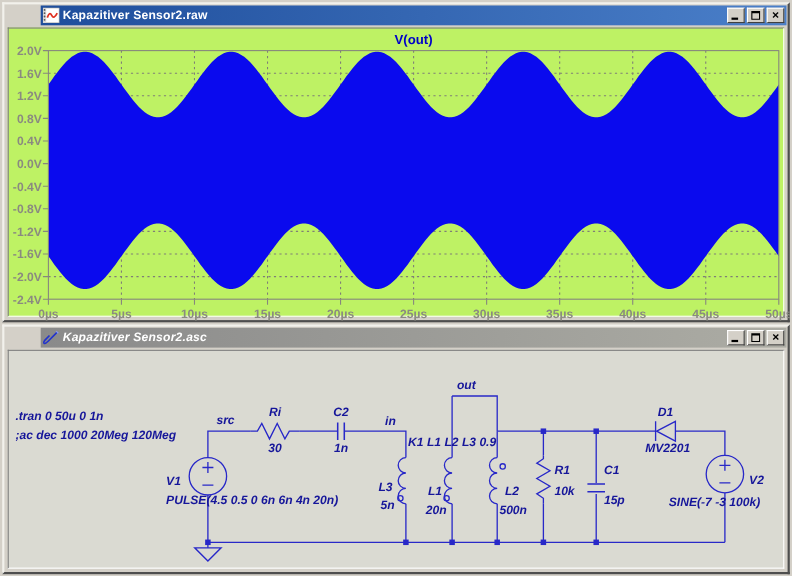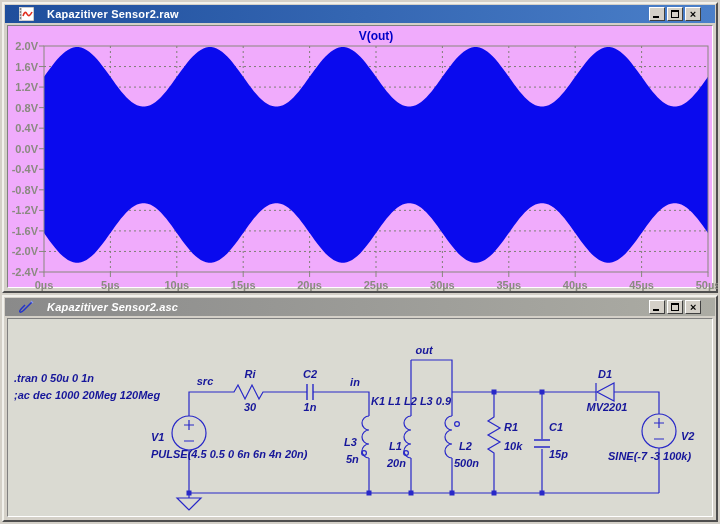--- a/index.html
+++ b/index.html
@@ -1,39 +1,39 @@
 <!DOCTYPE html>
 <html><head>
 <meta charset="utf-8">
 <style>
   * { margin:0; padding:0; box-sizing:border-box; }
   html,body { width:720px; height:524px; overflow:hidden; }
   body { background:#D4D0C8; font-family:"Liberation Sans", sans-serif; position:relative; }
 
   .win { position:absolute; background:#D4D0C8;
          border:2px solid; border-color:#F2F1EC #4E4E4E #4E4E4E #F2F1EC; padding:1px; }
-  .titlebar { height:18px; display:flex; align-items:center; padding:0 14px; gap:13px; }
+  .titlebar { height:18px; display:flex; align-items:center; padding:0 2px; gap:3px;margin-left:32px; }
   .titlebar.active   { background:linear-gradient(to right,#1F4E9C,#4A7FC9); }
   .titlebar.inactive { background:linear-gradient(to right,#8A8A8A,#ACACA4); }
   .title-text { color:#FFFFFF; font-size:11px; font-weight:bold; white-space:nowrap;
                 flex:1; letter-spacing:0.2px; }
   .win-icon { width:15px; height:14px; display:inline-block; }
   .winbtns { display:flex; gap:2px; }
   .wbtn { width:16px; height:14px; background:#D4D0C8; position:relative;
           border:1px solid; border-color:#FFFFFF #404040 #404040 #FFFFFF;
           font-size:10px; font-weight:bold; color:#000;
           display:flex; align-items:flex-end; justify-content:center; line-height:10px; }
   .wbtn .minbar { position:absolute; left:3px; bottom:2px; width:6px; height:2px; background:#000; }
   .wbtn .maxbox { position:absolute; left:3px; top:2px; width:8px; height:8px;
                   border:1px solid #000; border-top-width:2px; }
   .wbtn.close { align-items:center; font-size:11px; line-height:12px; }
 
   .client { position:absolute; left:3px; right:3px; bottom:3px; top:21px;
             border:1px solid; border-color:#808080 #FFFFFF #FFFFFF #808080; }
-  .plot-client { background:#f0abfc; }
+  .plot-client { background:#bef264; }
   .sch-client  { background:#DADAD2; }
   svg { display:block; }
   text { font-family:"Liberation Sans", sans-serif; }
   .sch-label { font-size:11px; font-weight:bold; fill:#16169A; }
 </style>
 </head>
 <body>
 
 <div class="win" style="left:2px; top:2px; width:716px; height:291px;">
   <div class="titlebar active">

